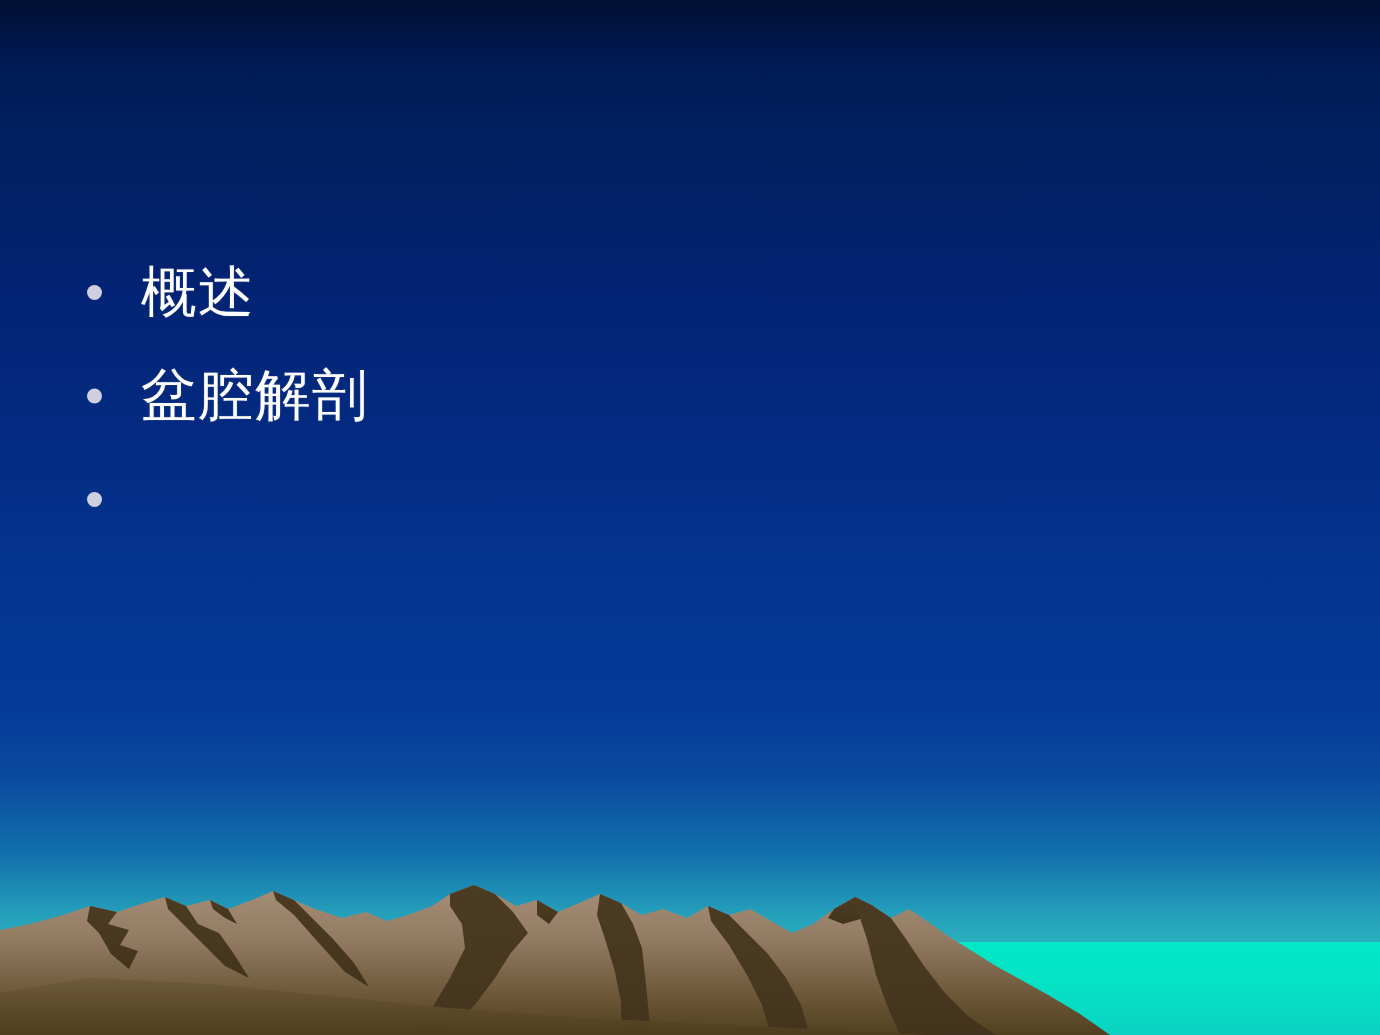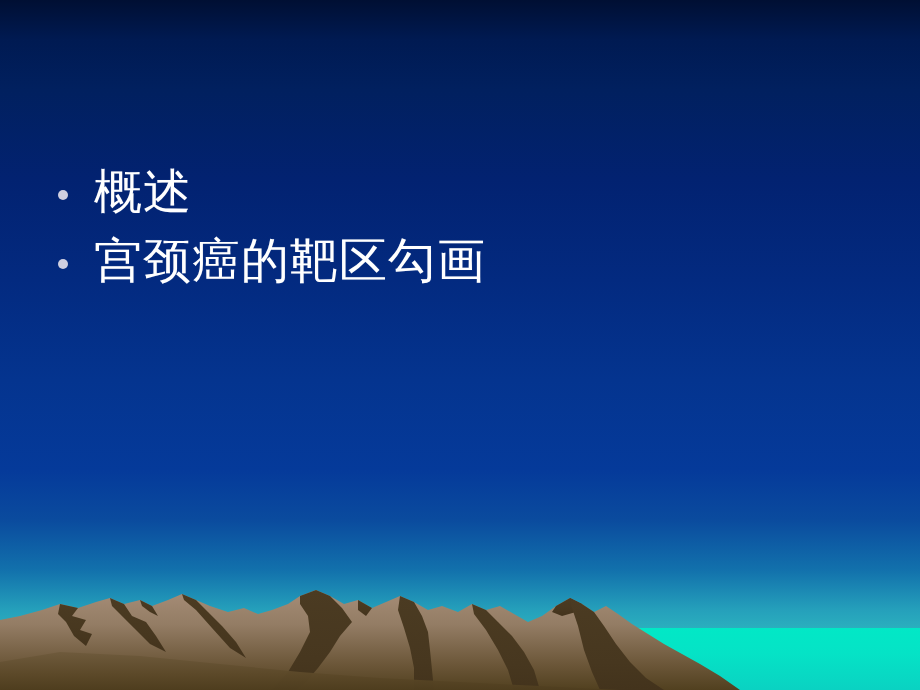--- a/index.html
+++ b/index.html
@@ -77,25 +77,25 @@
     width: 10px;
     height: 10px;
     border-radius: 50%;
     background: #cfcfe0;
     margin-right: 26px;
     margin-left: 6px;
     box-shadow: 0 0 0 0 rgba(0,0,0,0);
   }
   .bullet-text {
     color: #ffffff;
-    font-size: 48px;
+    font-size: 37px;
     line-height: 46px;
     letter-spacing: 1px;
     white-space: nowrap;
-    font-family: Liberation Mono, monospace;
+    font-family: Liberation Sans, sans-serif;
     text-shadow: 0 0 1px rgba(255,255,255,0.25);
   }
 </style>
 </head>
 <body>
 
 <div id="slide">
 
   <div class="sky"></div>
 
@@ -166,22 +166,25 @@
     </svg>
   </div>
 
   <div class="bullets">
 
     <div class="bullet-row">
       <span class="bullet-dot"></span>
       <span class="bullet-text">概述</span>
     </div>
 
+    <div class="bullet-row">
+      <span class="bullet-dot"></span>
+      <span class="bullet-text">盆腔解剖</span>
+    </div>
 
 
     <div class="bullet-row">
       <span class="bullet-dot"></span>
-      <span class="bullet-text">宫颈癌的靶区勾画</span>
     </div>
 
   </div>
 
 </div>
 
 </body></html>

